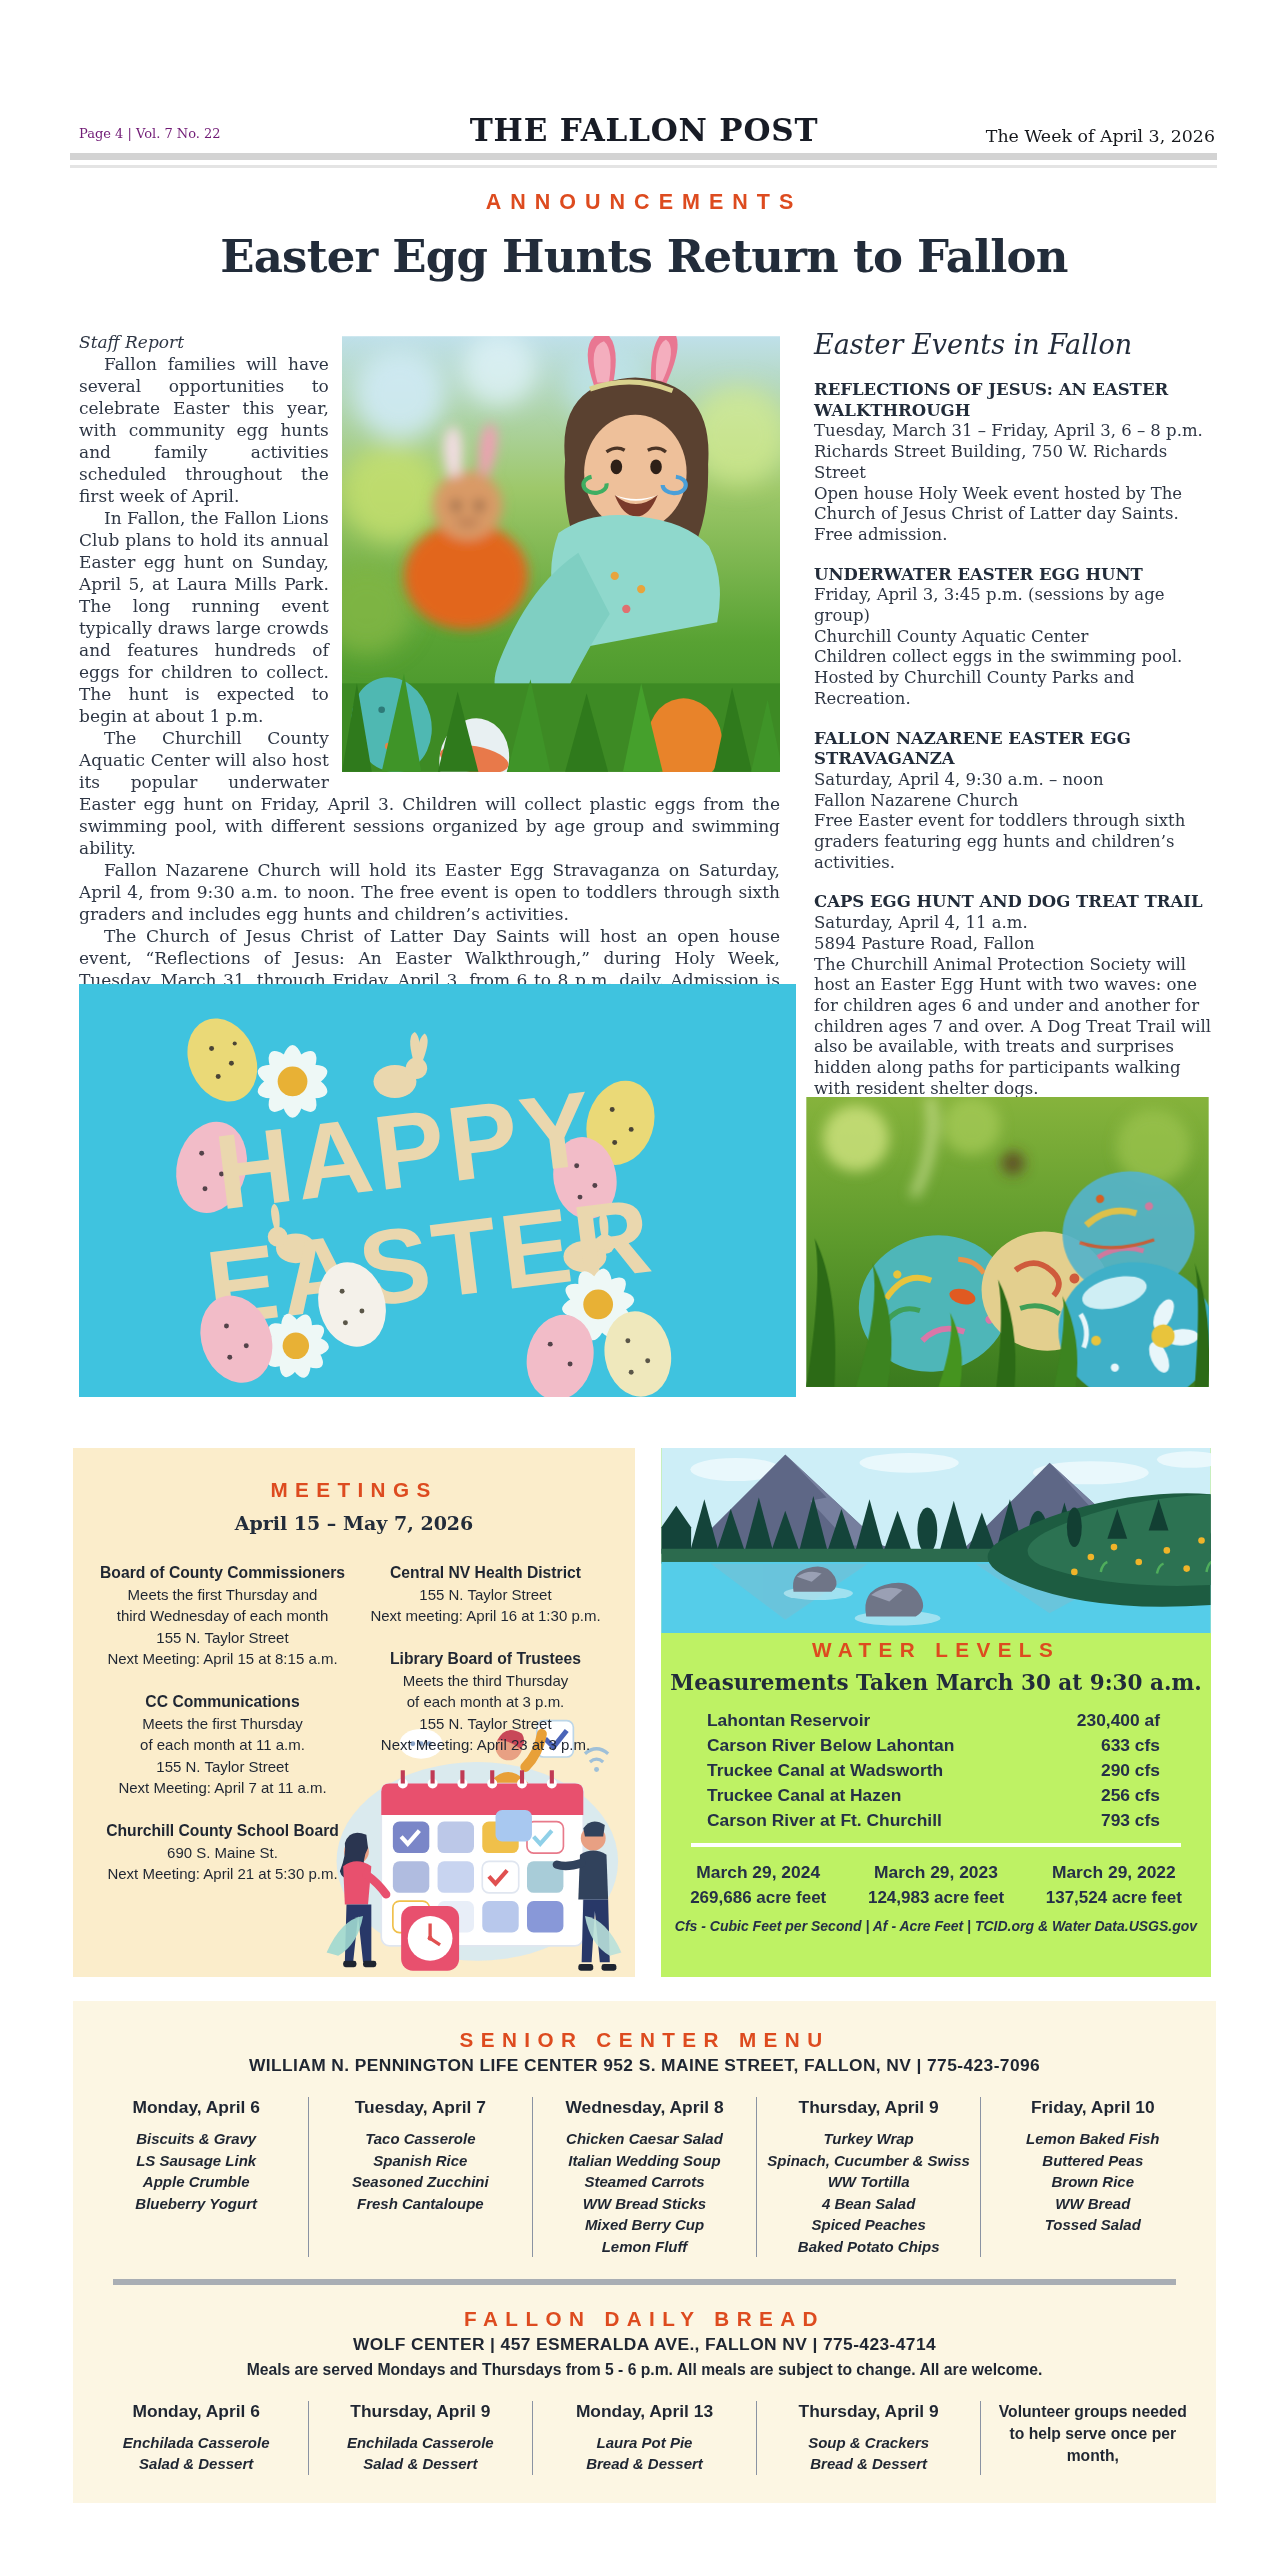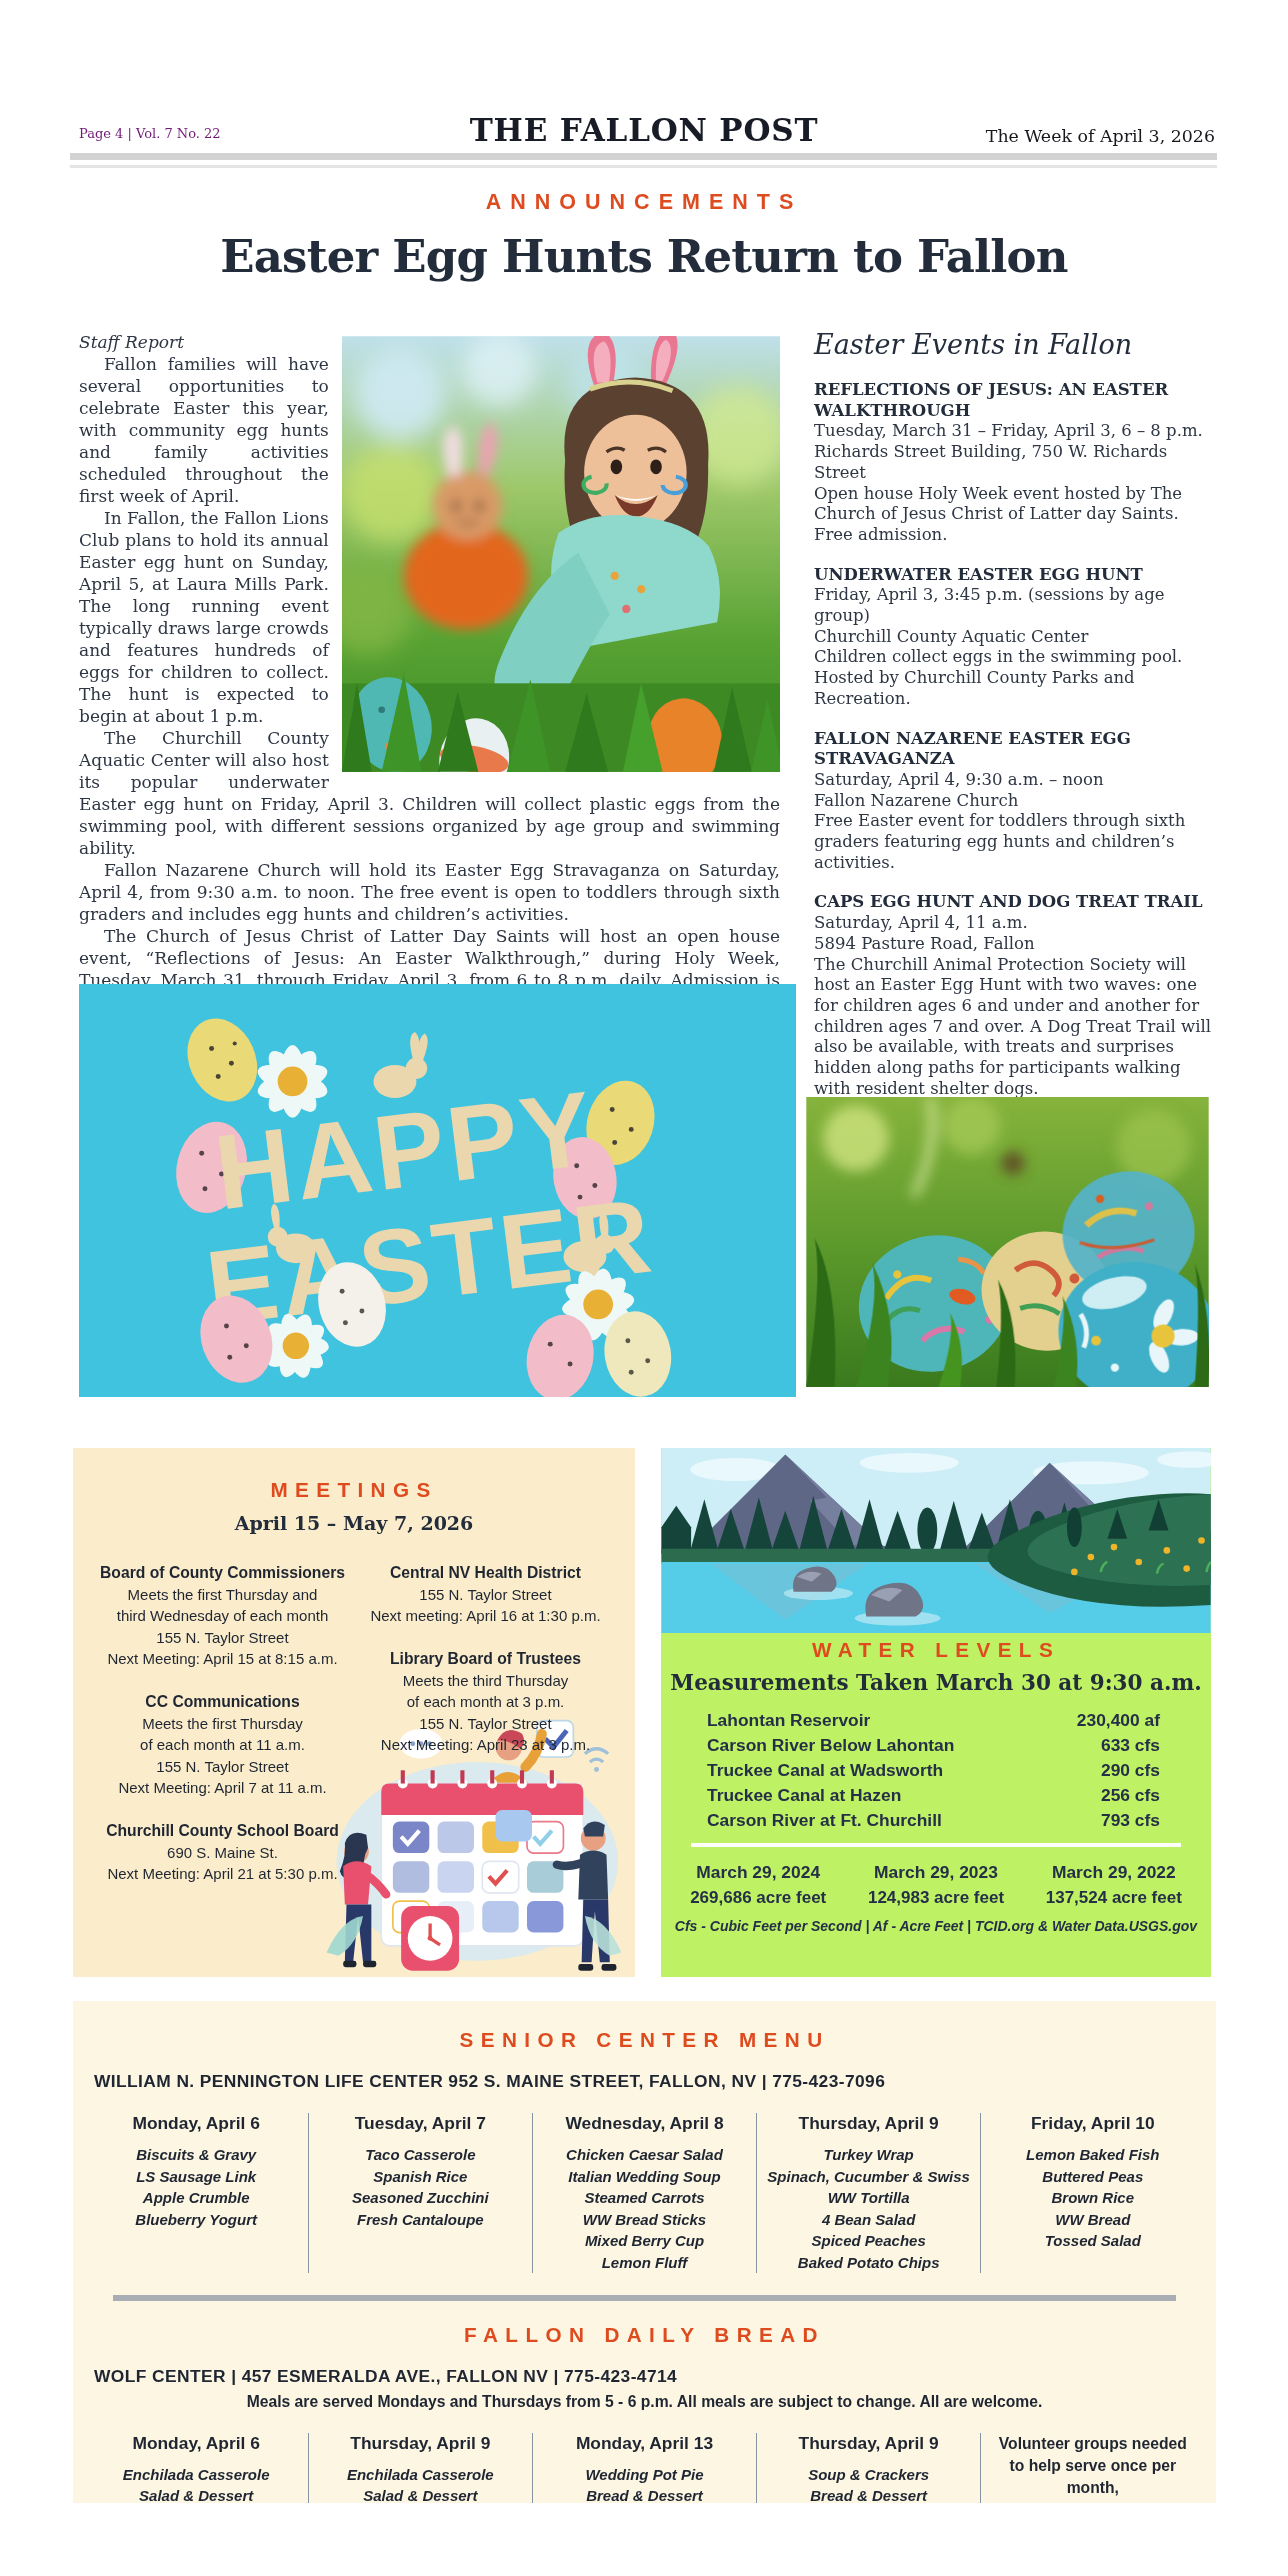--- a/index.html
+++ b/index.html
@@ -66,22 +66,22 @@
   .wh-col{flex:1;text-align:center;font-family:"Liberation Sans",sans-serif;font-weight:bold;color:#253047;}
   .wh-date{font-size:17.4px;line-height:25px;}
   .wh-val{font-size:17px;line-height:25px;}
   .water-src{position:absolute;left:0;right:0;top:470px;text-align:center;
              font-family:"Liberation Sans",sans-serif;font-style:italic;font-weight:bold;
              font-size:14px;color:#253047;}
 
   
   .senior-box{position:absolute;left:73px;top:2001px;width:1143px;height:502px;background:#fcf6e3;overflow:hidden;}
   .senior-box .box-orange-title{margin-top:26.5px;}
-  .center-line1{margin-top:19px;text-align:left;font-family:"Liberation Sans",sans-serif;
-                font-weight:bold;font-size:17.4px;letter-spacing:0.4px;color:#1f2632;padding-left:21px;}
+  .center-line1{margin-top:3px;text-align:center;font-family:"Liberation Sans",sans-serif;
+                font-weight:bold;font-size:17.4px;letter-spacing:0.4px;color:#1f2632;}
   .center-line2{margin-top:6.6px;text-align:center;font-family:"Liberation Sans",sans-serif;
                 font-weight:600;font-size:15.7px;color:#1f2632;}
   .menu-row{display:flex;margin:21.5px 11.6px 0 11.6px;}
   .menu-col{flex:1;text-align:center;padding:0 8.3px;border-left:0.8px solid #8a93a3;}
   .menu-col:first-child{border-left:none;}
   .menu-day{font-family:"Liberation Sans",sans-serif;font-weight:bold;font-size:17.4px;color:#1f2632;margin-bottom:10px;}
   .menu-item{font-family:"Liberation Sans",sans-serif;font-style:italic;font-weight:600;
              font-size:15px;line-height:21.5px;color:#1f2632;}
   .gray-divider{margin:21.5px auto 0 auto;width:1063px;height:6.6px;background:#a9aeb4;}
   .volunteer-line{font-family:"Liberation Sans",sans-serif;font-weight:bold;
@@ -705,21 +705,21 @@
         <div class="menu-item">Enchilada Casserole</div>
         <div class="menu-item">Salad &amp; Dessert</div>
       </div>
       <div class="menu-col">
         <div class="menu-day">Thursday, April 9</div>
         <div class="menu-item">Enchilada Casserole</div>
         <div class="menu-item">Salad &amp; Dessert</div>
       </div>
       <div class="menu-col">
         <div class="menu-day">Monday, April 13</div>
-        <div class="menu-item">Wedding Pot Pie</div>
+        <div class="menu-item">Laura Pot Pie</div>
         <div class="menu-item">Bread &amp; Dessert</div>
       </div>
       <div class="menu-col">
         <div class="menu-day">Thursday, April 9</div>
         <div class="menu-item">Soup &amp; Crackers</div>
         <div class="menu-item">Bread &amp; Dessert</div>
       </div>
       <div class="menu-col">
         <div class="volunteer-line">Volunteer groups needed</div>
         <div class="volunteer-line">to help serve once per month,</div>

